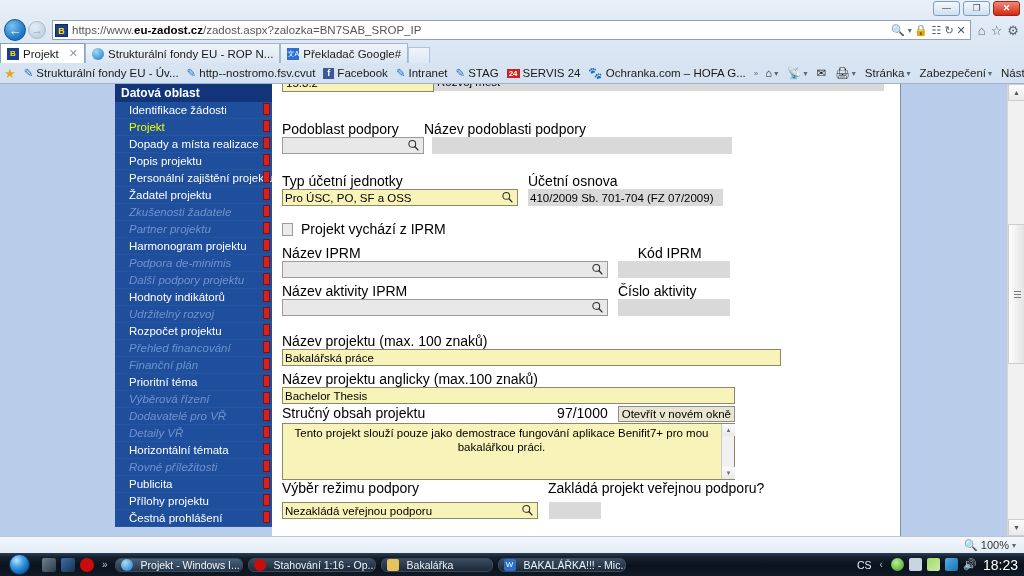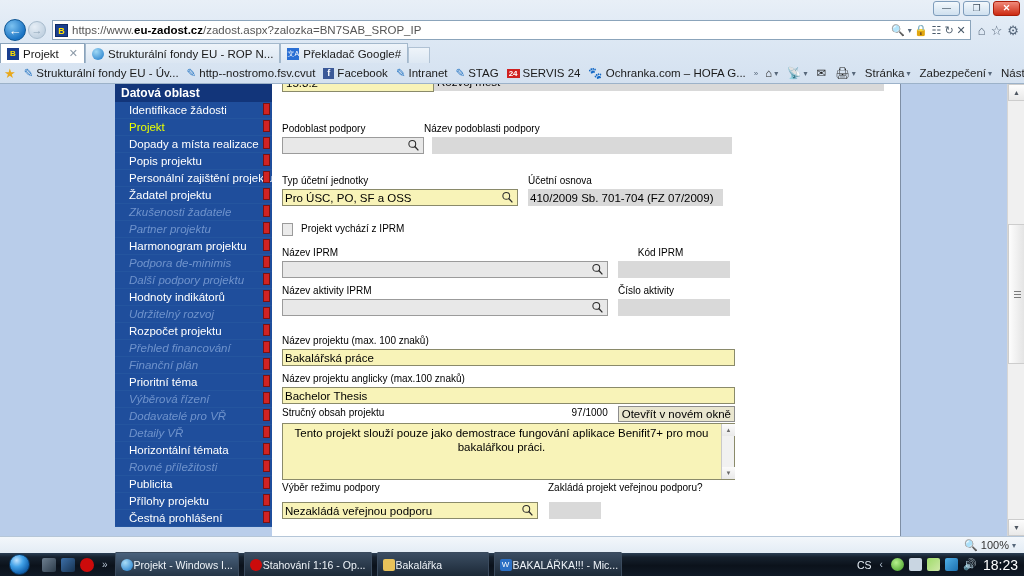--- a/index.html
+++ b/index.html
@@ -96,21 +96,21 @@
   .sb-item {
     position:relative; font-size:11.5px; padding:1px 14px 1px 14px; line-height:14px;
     border-bottom:1px solid #24559f; white-space:nowrap; overflow:hidden;
   }
   .sb-item .tick { position:absolute; right:2px; top:1px; width:7px; height:12px; background:#d02323; border:1px solid #7a1212; }
   .sb-item.disabled { color:#6f93cc; font-style:italic; }
   .sb-item.active { color:#eaff00; }
 
   
   .form { position:absolute; left:272px; top:0; width:628px; height:452px; padding:0; font-size:11.5px; color:#000; }
-  .lbl { font-size:10px; color:#000; line-height:14px; }
+  .lbl { font-size:14px; color:#000; line-height:14px; }
   .fld {
     height:17px; border:1px solid #9b9b9b; background:#e8e8e8; position:relative;
     display:flex; align-items:center; padding:0 2px; font-size:11.5px; color:#000;
   }
   .fld.yellow { background:#f8f3b8; border-color:#8a8a6a; }
   .fld.ro { background:#d9d9d9; border:none; }
   .mag { position:absolute; right:3px; top:1px; width:13px; height:13px; }
   .row { position:absolute; }
   .cut-top { position:absolute; left:0; top:0; width:628px; height:8px; overflow:hidden; }
 
@@ -141,22 +141,22 @@
   .start {
     width:38px; height:23px; display:flex; align-items:center; justify-content:center; flex:none;
   }
   .orb { width:21px; height:21px; border-radius:50%;
     background: radial-gradient(circle at 35% 28%, #bfe3ff 0%, #42a2e8 35%, #1464b0 70%, #0a3f77 100%);
     border:1px solid #0a3a68; }
   .qlaunch { display:flex; align-items:center; gap:5px; padding:0 4px; }
   .ql { width:14px; height:14px; border-radius:2px; }
   .chev { color:#b8c6d6; font-size:10px; padding:0 3px; }
   .tb-item {
-    height:25px; min-width:112px; max-width:128px; margin-right:5px; padding:0 5px;
-    display:flex; align-items:center; gap:1px; border:1px solid #3b4b5e; border-radius:1px;
+    height:14px; min-width:112px; max-width:128px; margin-right:5px; padding:0 5px;
+    display:flex; align-items:center; gap:8px; border:1px solid #3b4b5e; border-radius:6px;
     background:linear-gradient(to bottom,#3b4d62,#1c2937);
     color:#eef3f8; white-space:nowrap; overflow:hidden; font-size:10.5px;
   }
   .tb-item.first { background:linear-gradient(to bottom,#49617c,#253546); }
   .tb-ico { width:12px; height:12px; flex:none; border-radius:2px; }
   .tray { margin-left:auto; display:flex; align-items:center; gap:5px; padding-right:6px; font-size:10.5px; color:#e4ecf4; }
   .tray-ico { width:13px; height:13px; border-radius:2px; }
   .clock { font-size:14px; color:#ffffff; padding-left:2px; }
 </style>
 </head>
@@ -410,21 +410,21 @@
           </div>
           <div style="width:10px;"></div>
           <div class="fld ro" style="width:112px;">
             <span></span>
           </div>
         </div>
       </div>
 
       <div class="row" style="left:10px; top:250px; width:455px;">
         <div class="lbl">Název projektu (max. 100 znaků)</div>
-        <div class="fld yellow" style="width:453px; margin-top:1px;">
+        <div class="fld yellow" style="width:499px; margin-top:1px;">
           <span>Bakalářská práce</span>
         </div>
       </div>
 
       <div class="row" style="left:10px; top:288px; width:455px;">
         <div class="lbl">Název projektu anglicky (max.100 znaků)</div>
         <div class="fld yellow" style="width:453px; margin-top:1px;">
           <span>Bachelor Thesis</span>
         </div>
       </div>

